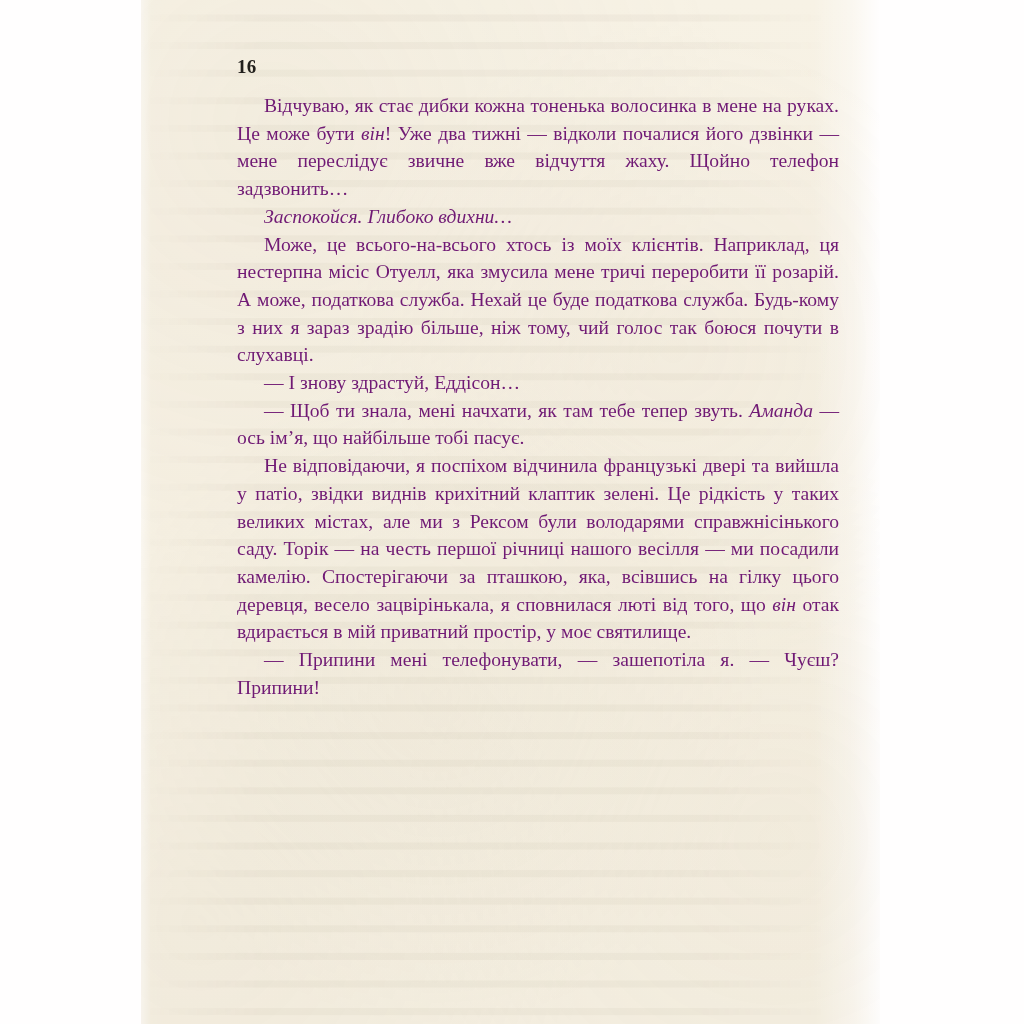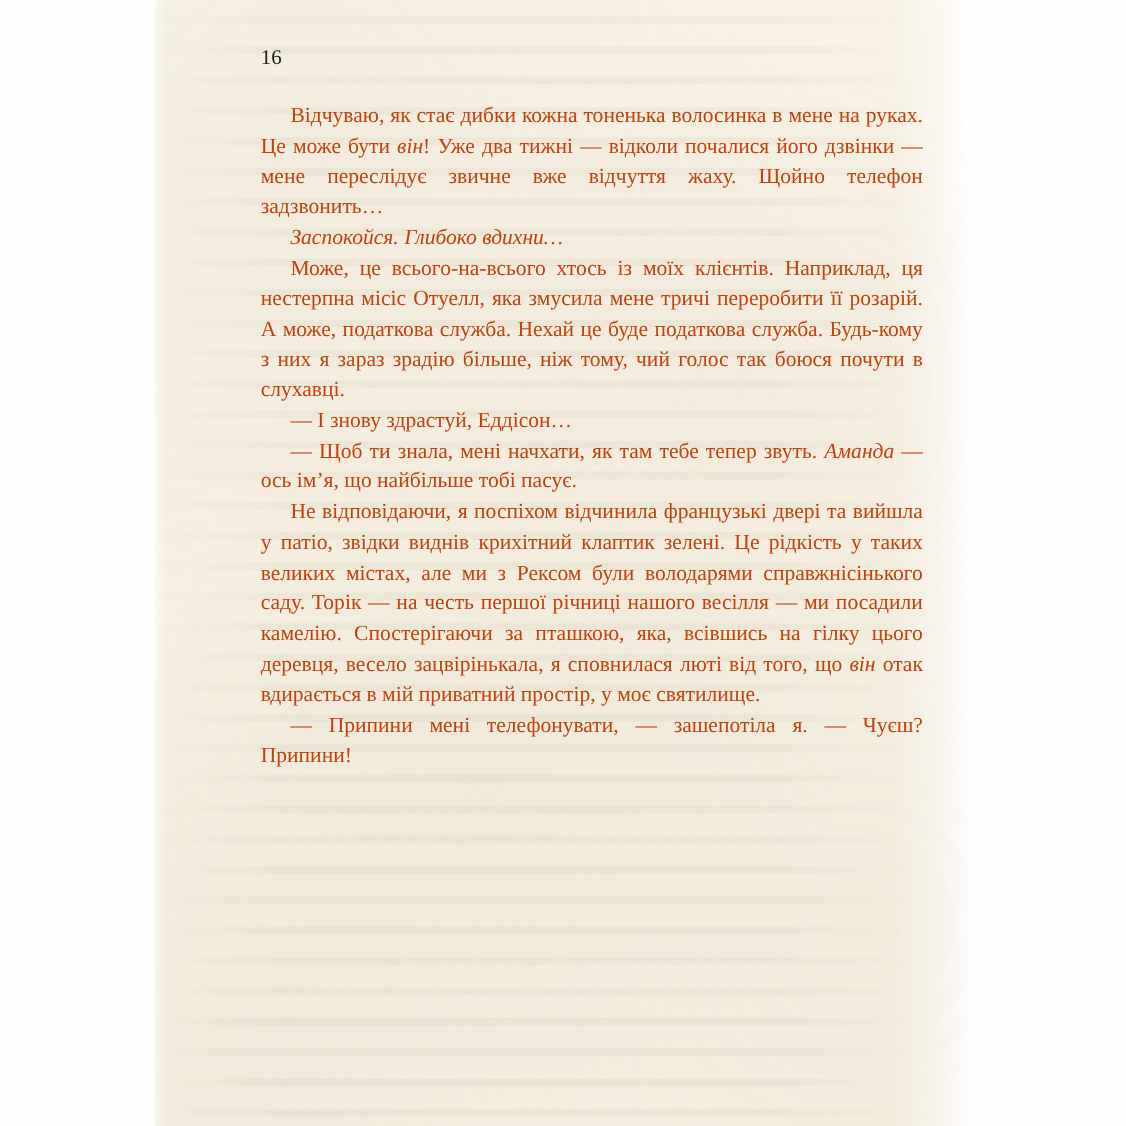--- a/index.html
+++ b/index.html
@@ -76,38 +76,38 @@
         rgba(120,104,78,0) 22px,
         rgba(120,104,78,0) 27.6px);
     -webkit-mask-image: linear-gradient(to right, transparent 0px, #000 120px, #000 560px, transparent 690px);
             mask-image: linear-gradient(to right, transparent 0px, #000 120px, #000 560px, transparent 690px);
   }
 
   
   .folio {
     position: absolute;
     left: 237px;
-    top: 42px;
+    top: 56px;
     font-family: "Liberation Serif", "DejaVu Serif", serif;
     font-size: 19px;
-    font-weight: 400;
+    font-weight: 700;
     color: #22201c;
     letter-spacing: 0.2px;
   }
 
   
   .text-block {
     position: absolute;
     left: 237px;
     top: 92px;
     width: 602px;
     font-family: "Liberation Serif", "DejaVu Serif", serif;
     font-size: 19.6px;
     line-height: 27.7px;
-    color: #c2410c;
+    color: #701a75;
     text-align: justify;
     text-justify: inter-word;
     -webkit-font-smoothing: antialiased;
   }
 
   .text-block p {
     margin: 0;
     text-indent: 27px;
     hyphens: manual;
   }

